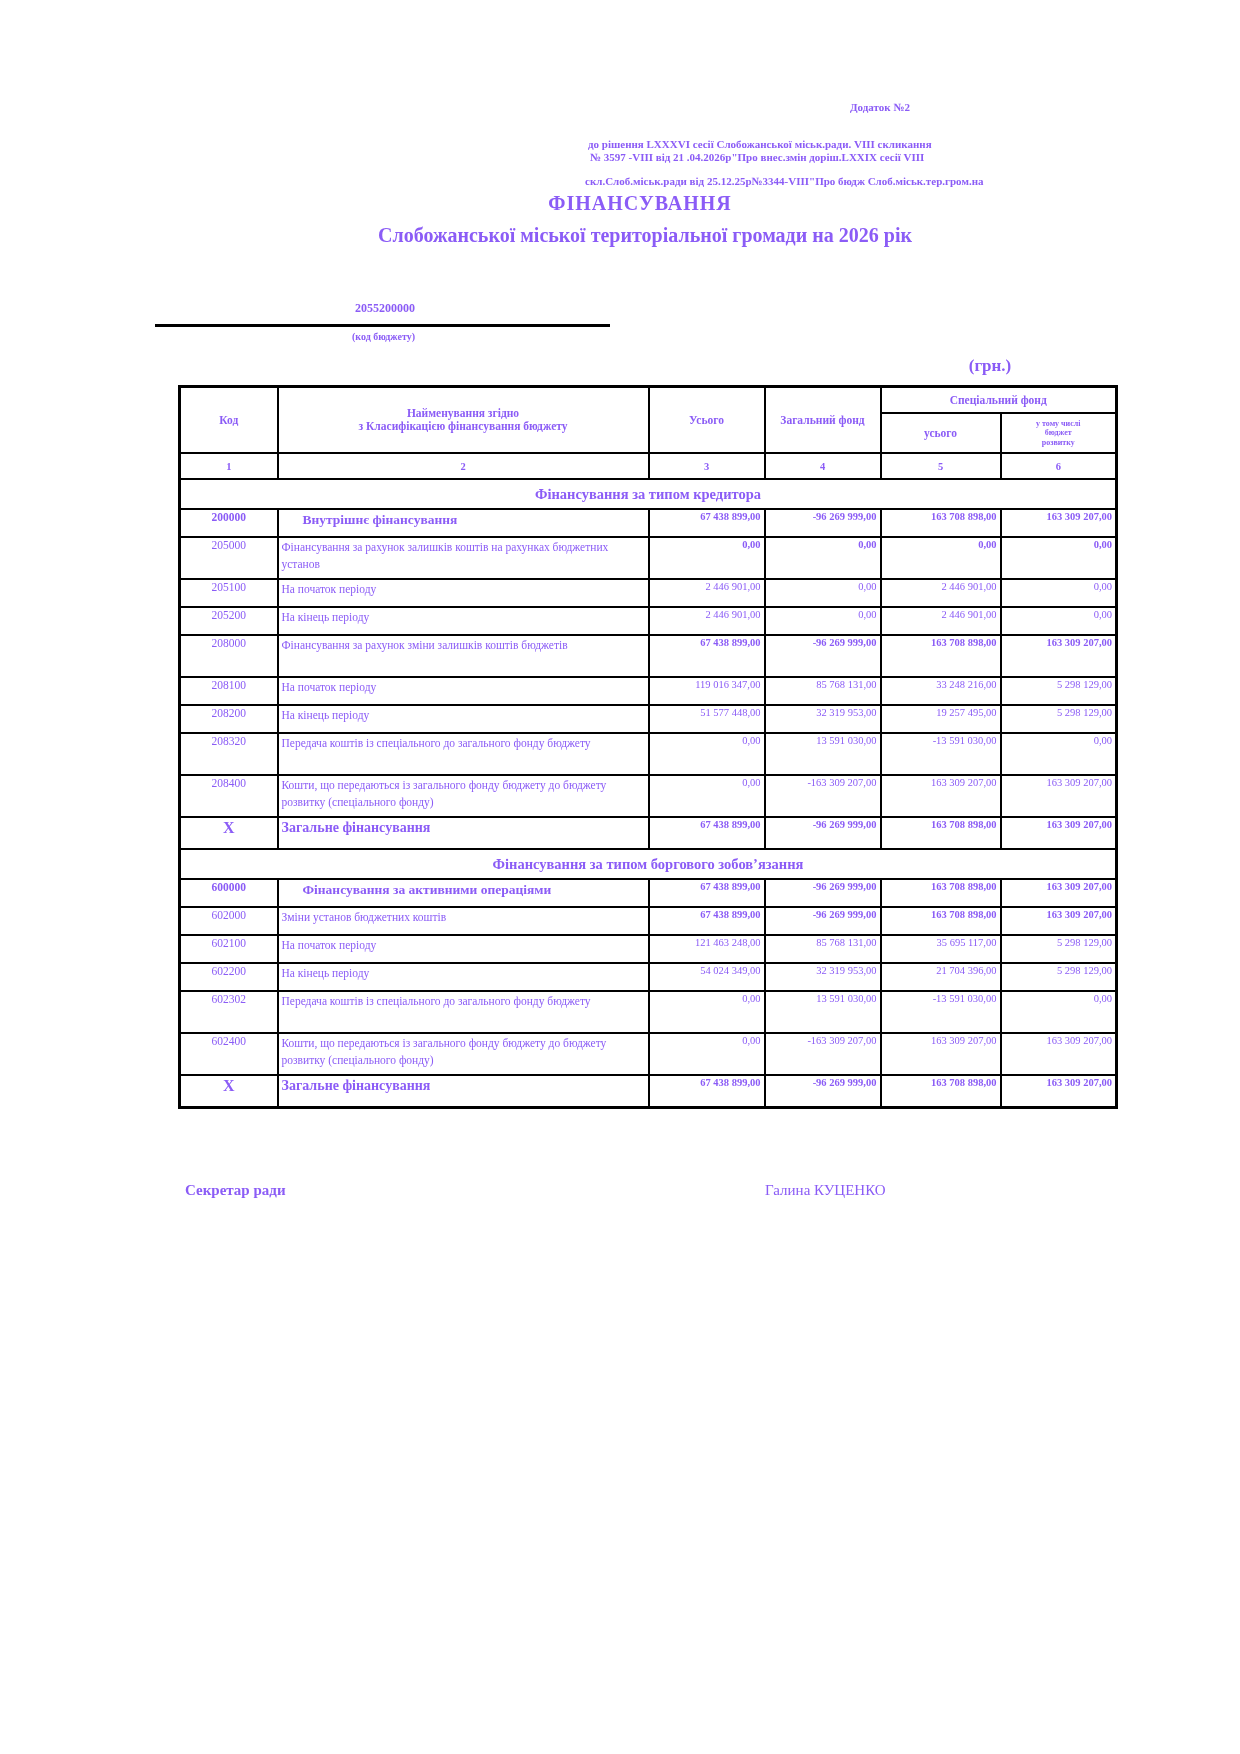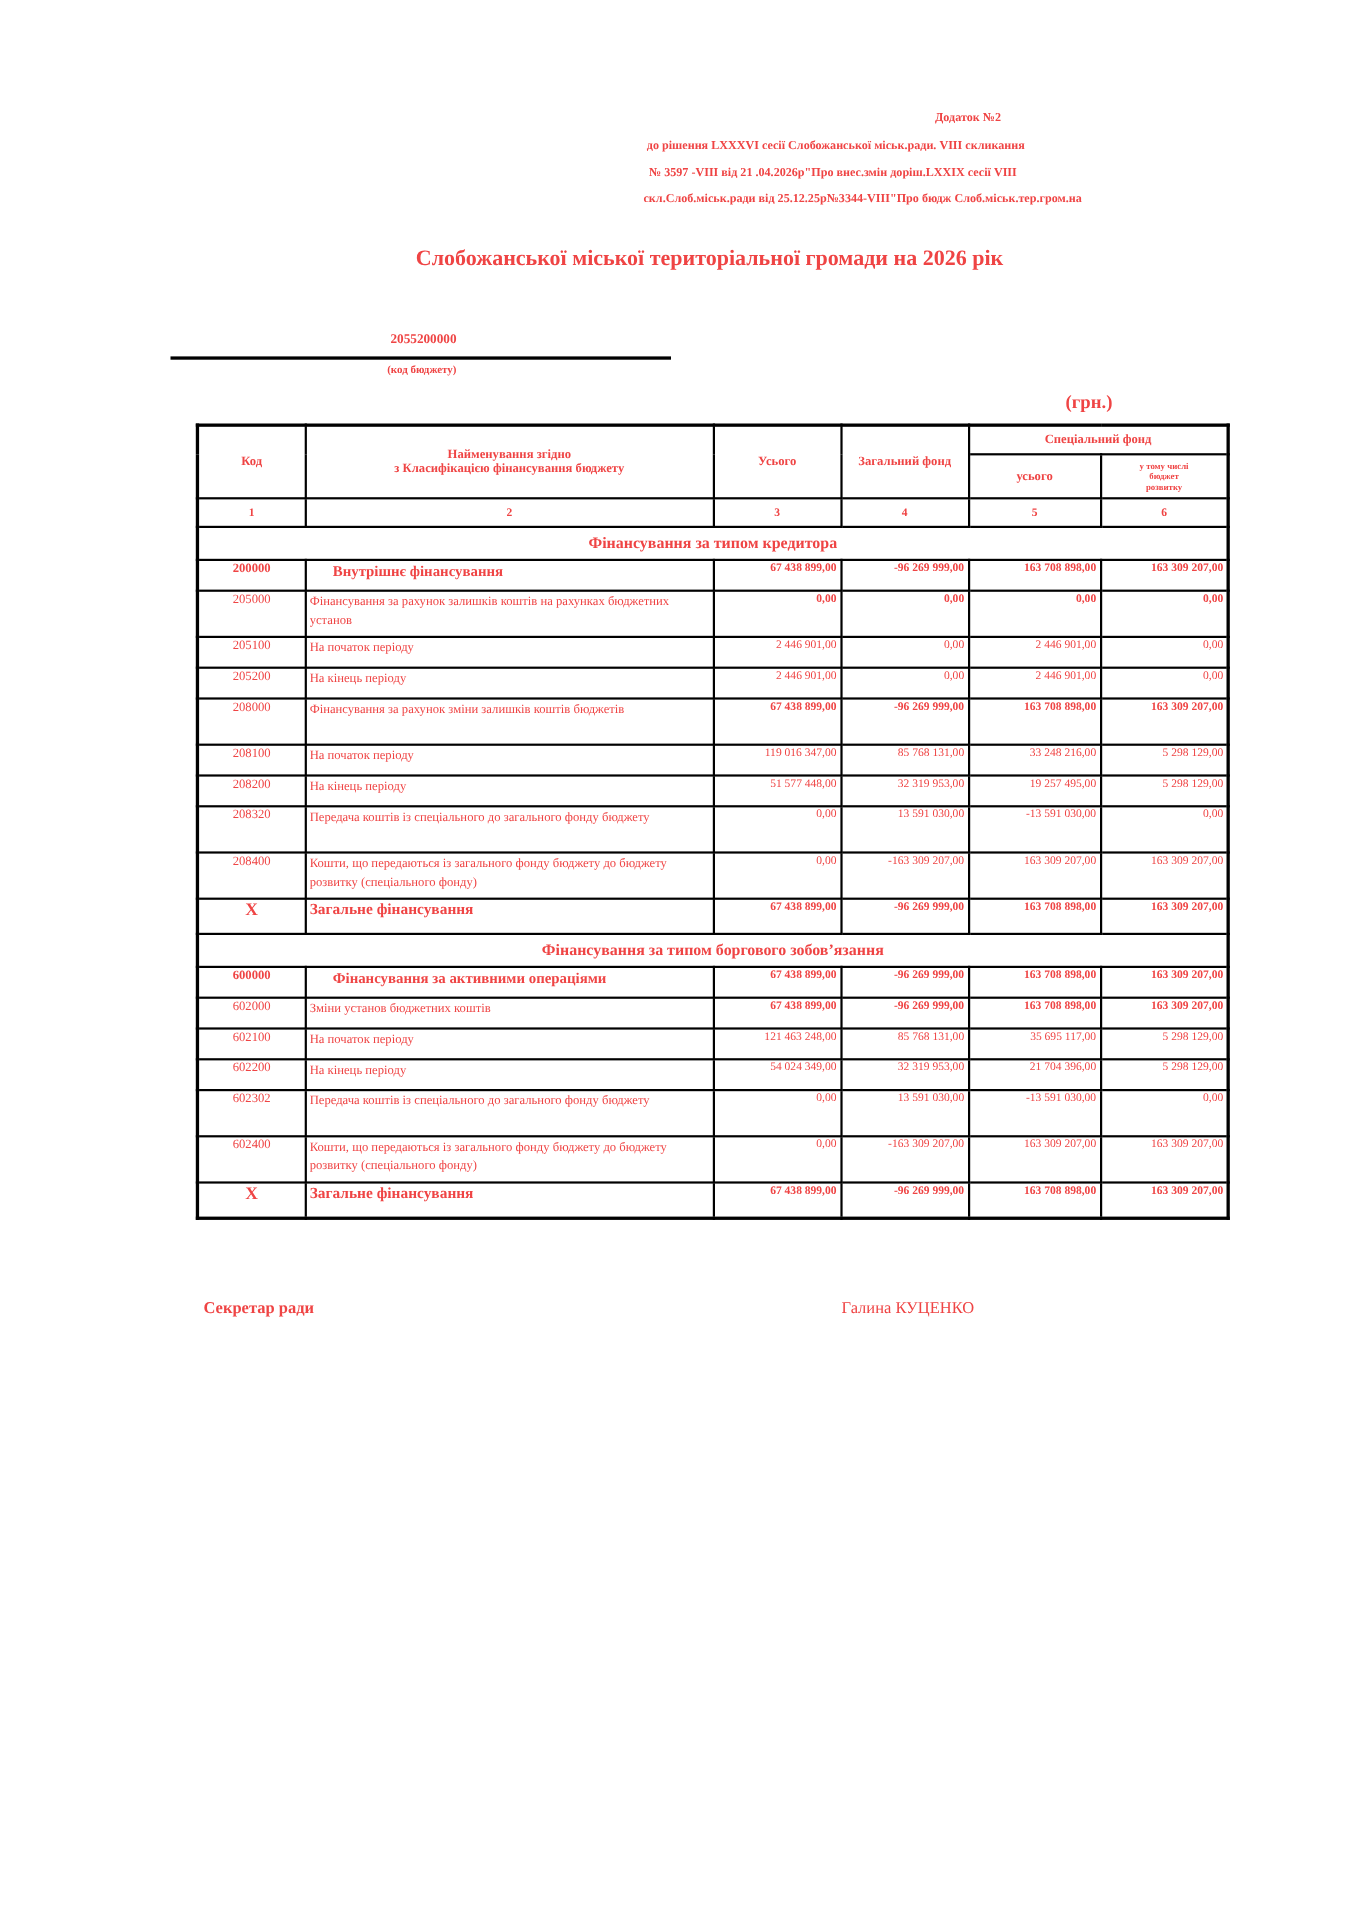--- a/index.html
+++ b/index.html
@@ -2,21 +2,21 @@
 <html lang="uk"><head>
 <meta charset="utf-8">
 <style>
   html,body{margin:0;padding:0;background:#888;}
   .page{
     position:relative;
     width:1240px;height:1754px;
     background:#ffffff;
     margin:0 auto;
     font-family:"Liberation Serif","DejaVu Serif",serif;
-    color:#ef4444;
+    color:#8b5cf6;
     overflow:hidden;
   }
   .abs{position:absolute;}
   
   .appendix{font-size:11px;font-weight:bold;line-height:14px;white-space:nowrap;}
   
   .doc-title{left:40px;top:192px;width:1200px;text-align:center;font-size:20px;font-weight:bold;letter-spacing:1px;}
   .doc-subtitle{left:45px;top:224px;width:1200px;text-align:center;font-size:20px;font-weight:bold;}
   .budget-code{left:355px;top:301px;font-size:12px;font-weight:bold;}
   .code-underline{left:155px;top:324px;width:455px;height:3px;background:#000;}
@@ -58,24 +58,25 @@
   
   .footer-left{left:185px;top:1182px;font-size:15px;font-weight:bold;}
   .footer-right{left:765px;top:1182px;font-size:15px;}
 </style>
 </head>
 <body>
 
 <div class="page">
 
   <div class="abs appendix" style="left:820px;top:100px;width:120px;text-align:center;">Додаток №2</div>
-  <div class="abs appendix" style="left:588px;top:125px;">до рішення LXXXVI сесії Слобожанської міськ.ради. VIII скликання</div>
+  <div class="abs appendix" style="left:588px;top:137px;">до рішення LXXXVI сесії Слобожанської міськ.ради. VIII скликання</div>
   <div class="abs appendix" style="left:590px;top:150px;">№ 3597 -VIII від 21 .04.2026р"Про внес.змін доріш.LXXIX сесії VIII</div>
   <div class="abs appendix" style="left:585px;top:174px;">скл.Слоб.міськ.ради від 25.12.25р№3344-VIII"Про бюдж Слоб.міськ.тер.гром.на</div>
 
+  <div class="abs doc-title">ФІНАНСУВАННЯ</div>
   <div class="abs doc-subtitle">Слобожанської міської територіальної громади на 2026 рік</div>
 
   <div class="abs budget-code">2055200000</div>
   <div class="abs code-underline"></div>
   <div class="abs code-label">(код бюджету)</div>
 
   <div class="abs currency-note">(грн.)</div>
 
   <table class="fin">
     <colgroup>

